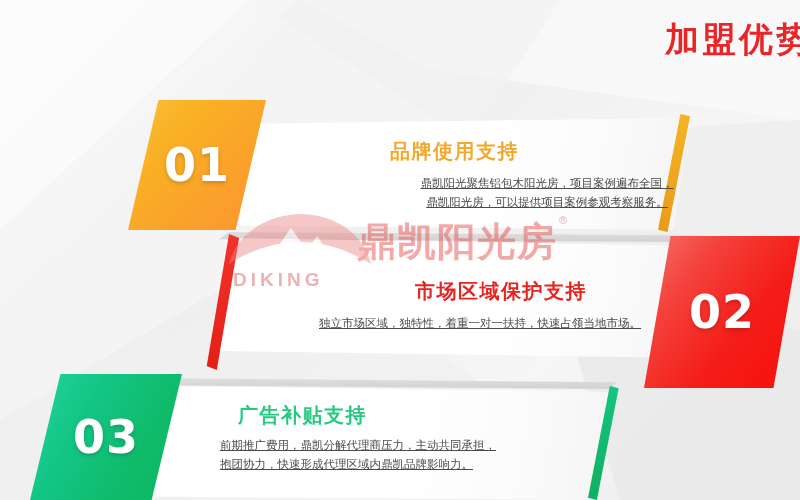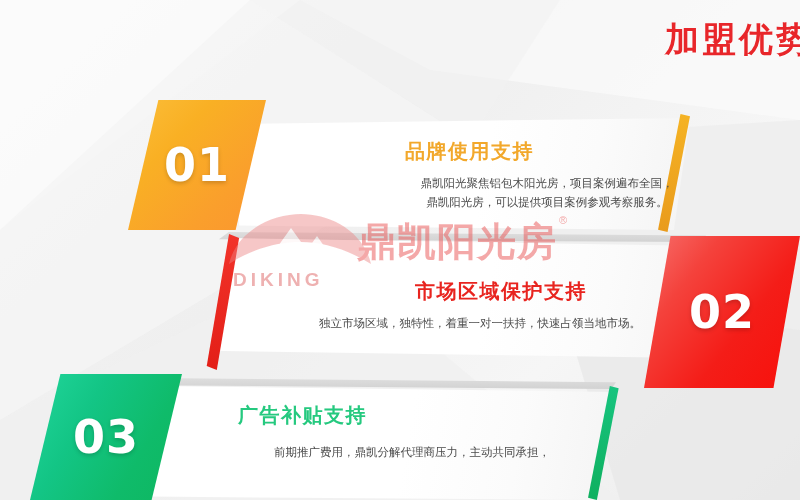--- a/index.html
+++ b/index.html
@@ -44,34 +44,34 @@
     position:absolute; inset:0;
     display:flex; align-items:center; justify-content:center;
     color:#ffffff; font-weight:bold; font-size:46px; letter-spacing:1px;
     font-family:"DejaVu Sans", sans-serif;
     text-shadow:0 2px 4px rgba(0,0,0,.18);
   }
 
   .heading { position:absolute; font-size:20px; font-weight:bold; letter-spacing:1.5px; white-space:nowrap; }
   .body  { position:absolute; font-size:11.5px; line-height:19px; color:#4b4b4b;
            font-family:"DejaVu Sans","Liberation Sans",sans-serif; }
-  .body .ln { display:block; }
+  .body .ln { display:block;text-decoration:underline; }
 
   
   #row1 { top:100px; left:110px; width:580px; height:135px; }
   #row1 .panel { left:120px; top:18px; width:460px; height:112px;
       clip-path:polygon(0 6px, 100% 0, 96.5% 100%, 2% 96%); }
   #row1 .edge  { right:0px; top:14px; width:34px; height:118px;
       background:linear-gradient(180deg,#f5b324,#e99b1c);
       clip-path:polygon(72% 0, 100% 2%, 34% 100%, 6% 98%); }
   #row1 .numblock { left:18px; top:0px; width:138px; height:130px;
       background:linear-gradient(135deg,#fbbe3a 0%,#f9b024 32%,#fa9f2c 72%,#fb962f 100%);
       clip-path:polygon(22% 0, 100% 0, 78% 100%, 0 100%);
       box-shadow:0 6px 12px rgba(150,110,20,.30); }
-  #row1 .heading { left:295px; top:38px; color:#f2a82b;text-align:right; }
+  #row1 .heading { left:280px; top:38px; color:#f2a82b;text-align:right; }
   #row1 .body    { left:282px; top:74px; width:310px; text-align:center; }
 
   
   #row2 { top:232px; left:110px; width:690px; height:140px; }
   #row2 .panel { left:100px; top:6px; width:500px; height:120px;
       clip-path:polygon(4% 0, 100% 8px, 96% 100%, 0 94%); }
   #row2 .panel-shade { left:104px; top:0px; width:492px; height:10px;
       clip-path:polygon(3% 0, 100% 35%, 99% 100%, 1% 72%); }
   #row2 .edge { left:96px; top:2px; width:36px; height:136px;
       background:linear-gradient(180deg,#f2332a,#e31f17);
@@ -90,21 +90,21 @@
   #row3 .panel-shade { left:120px; top:10px; width:466px; height:11px;
       clip-path:polygon(1% 0, 100% 38%, 99% 100%, 0 66%); }
   #row3 .edge { right:40px; top:18px; width:34px; height:114px;
       background:linear-gradient(180deg,#17c47f,#0fb05f);
       clip-path:polygon(70% 0, 96% 2%, 32% 100%, 6% 98%); }
   #row3 .numblock { left:0px; top:6px; width:152px; height:126px;
       background:linear-gradient(120deg,#21d69c 0%,#13c585 35%,#0fbb6a 70%,#0eb760 100%);
       clip-path:polygon(20% 0, 100% 0, 80% 100%, 0 100%);
       box-shadow:0 6px 12px rgba(20,150,90,.28); }
   #row3 .heading { left:208px; top:34px; color:#25c97f; }
-  #row3 .body    { left:190px; top:75px; width:330px; text-align:right; }
+  #row3 .body    { left:190px; top:68px; width:330px; text-align:left; }
 
   
   #watermark { position:absolute; left:225px; top:212px; width:370px; height:78px;
                pointer-events:none; opacity:.52; }
   .wm-text { position:absolute; left:132px; top:4px;
              font-size:39px; font-weight:bold; color:#ea5a5a;
              letter-spacing:1px; line-height:52px; white-space:nowrap;
              font-family:"DejaVu Sans",sans-serif; }
   .wm-reg  { position:absolute; left:334px; top:2px; font-size:11px; color:#ea5a5a; }
   .wm-en   { position:absolute; left:8px; top:57px; font-size:19px; font-weight:bold;
@@ -156,20 +156,21 @@
   <div class="row" id="row3">
     <div class="panel-shade"></div>
     <div class="panel"></div>
     <div class="edge"></div>
     <div class="numblock">
       <span class="num">03</span>
     </div>
     <div class="heading">广告补贴支持</div>
     <div class="body">
       <span class="ln">前期推广费用，鼎凯分解代理商压力，主动共同承担，</span>
+      <span class="ln">抱团协力，快速形成代理区域内鼎凯品牌影响力。</span>
     </div>
   </div>
 
   <div id="watermark">
     <svg width="370" height="78" viewBox="0 0 370 78">
       <path d="M4 52 C12 18 48 2 76 2 C104 2 138 18 146 52 C120 36 96 30 76 30 C54 30 28 36 4 52 Z" fill="#ec8383" opacity=".85"></path>
       <path d="M46 44 L66 16 L86 44 L74 44 L66 32 L58 44 Z" fill="#ffffff" opacity=".9"></path>
       <path d="M78 44 L92 24 L106 44 Z" fill="#ffffff" opacity=".9"></path>
     </svg>
     <span class="wm-en">DIKING</span>

